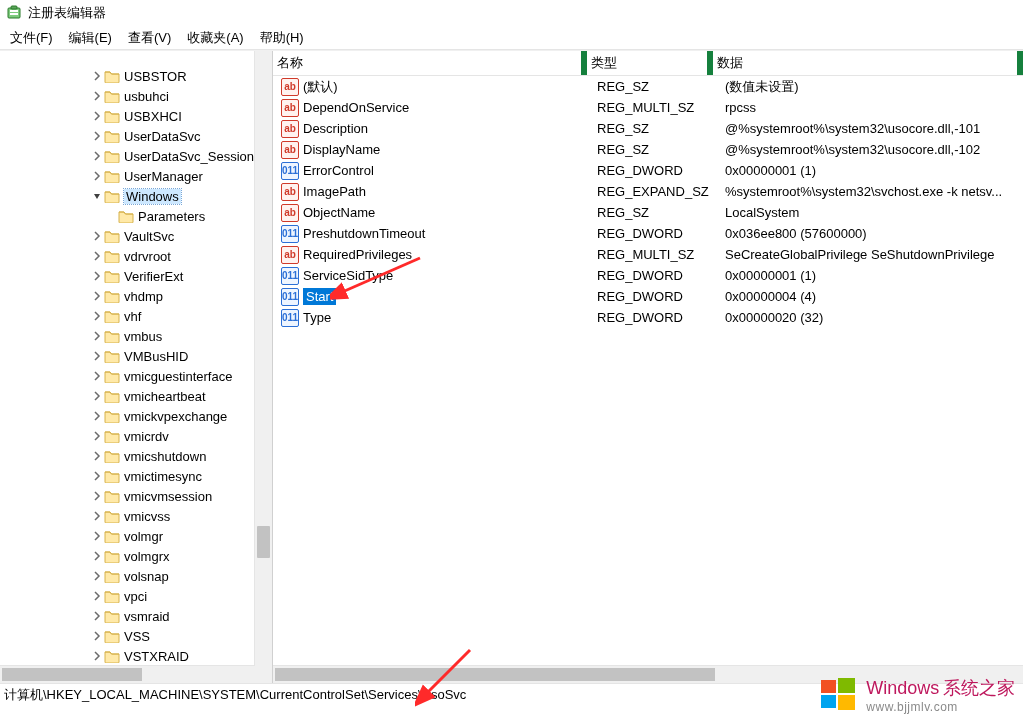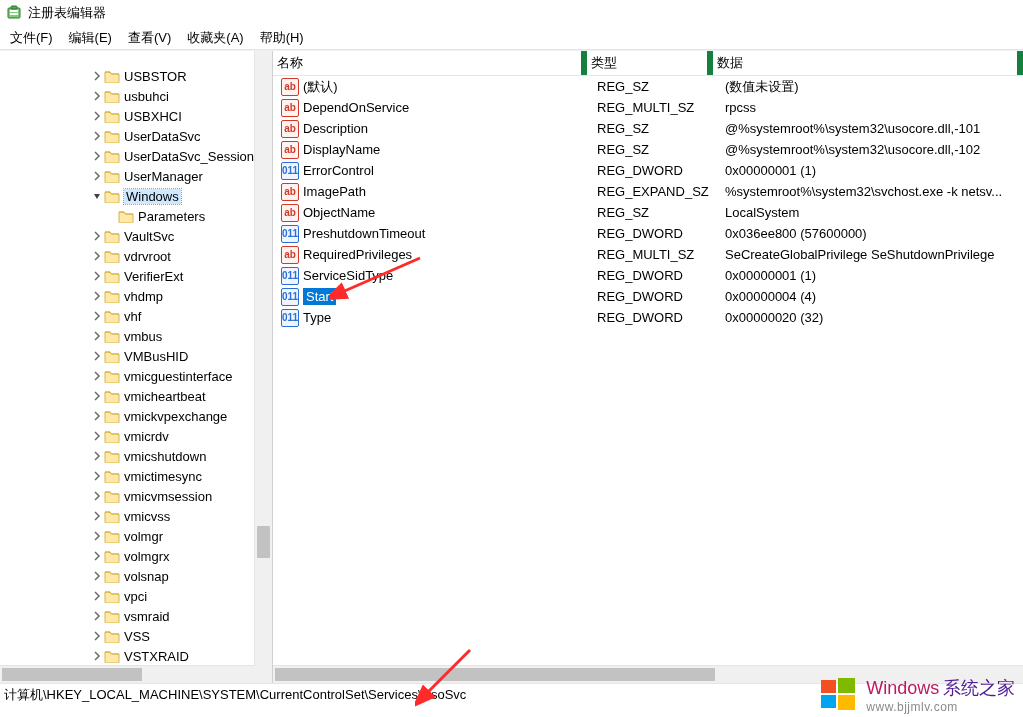--- a/index.html
+++ b/index.html
@@ -740,17 +740,17 @@
 <div class="watermark">
   <svg width="40" height="40" viewBox="0 0 40 40">
     <rect x="3" y="5" width="15" height="13" fill="#f25022"></rect>
     <rect x="20" y="3" width="17" height="15" fill="#7fba00"></rect>
     <rect x="3" y="20" width="15" height="13" fill="#00a4ef"></rect>
     <rect x="20" y="20" width="17" height="15" fill="#ffb900"></rect>
   </svg>
   <div>
     <div>
       <span class="txt1" style="color:#be185d">Windows</span>
-      <span class="txt1" style="color:#4c1d95">系统之家</span>
+      <span class="txt1" style="color:#be185d">系统之家</span>
     </div>
     <div class="txt2">www.bjjmlv.com</div>
   </div>
 </div>
 
 </body></html>

